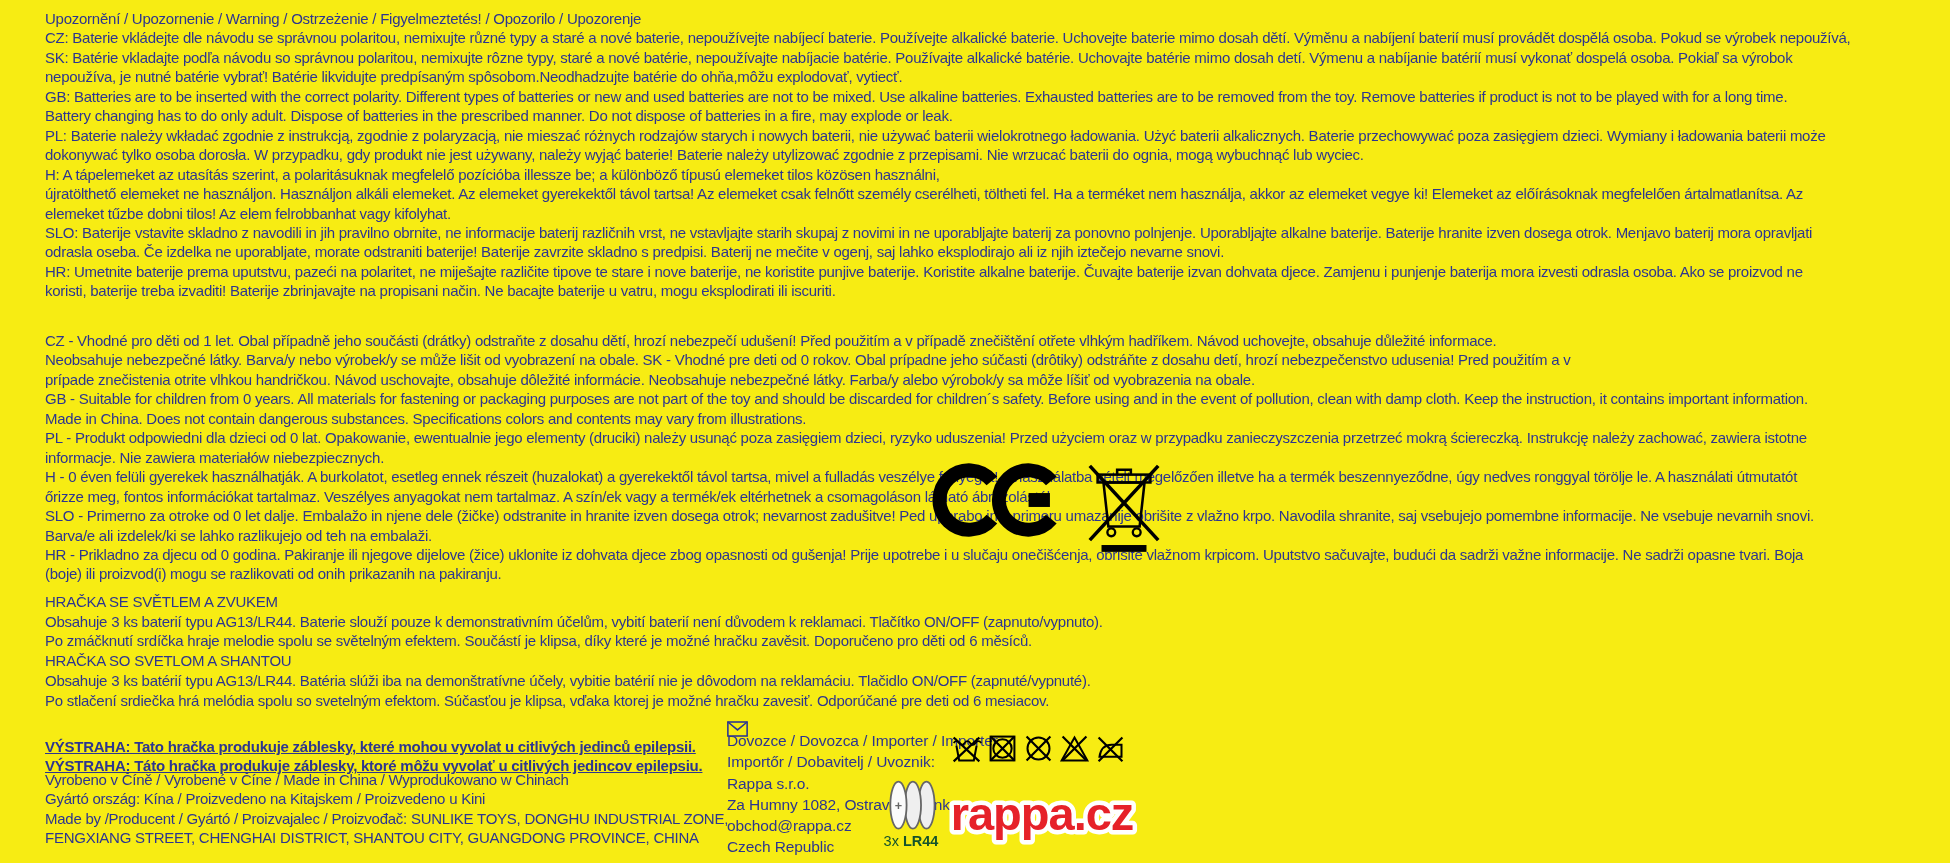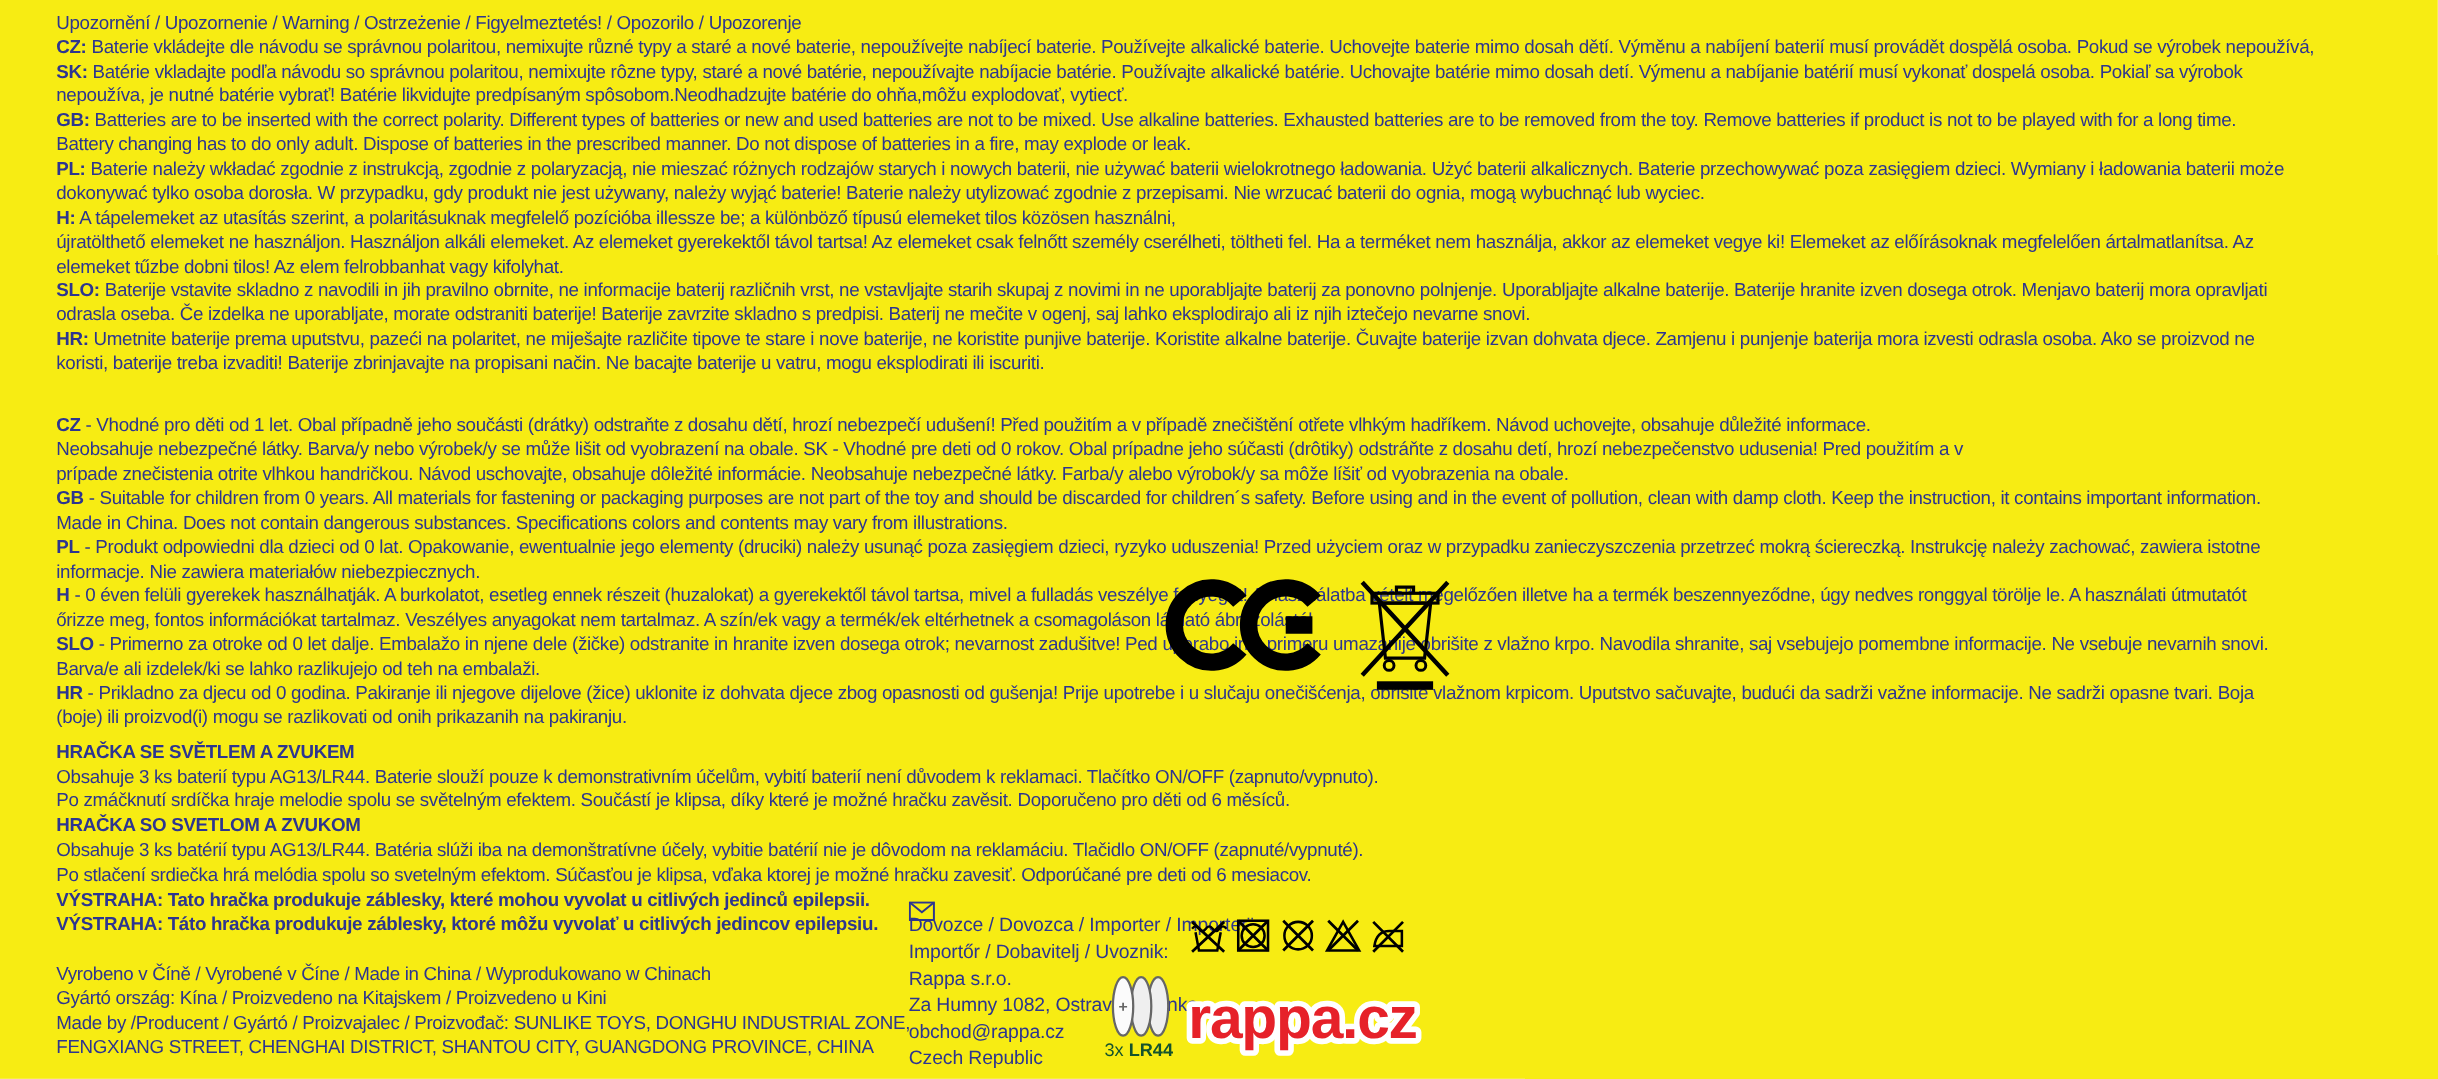--- a/index.html
+++ b/index.html
@@ -1,20 +1,20 @@
 <!DOCTYPE html>
 <html><head>
 <meta charset="utf-8">
 <style>
   html,body{margin:0;padding:0;}
   .page{position:relative;width:1950px;height:863px;background:#f7ec13;overflow:hidden;
         font-family:"Liberation Sans",sans-serif;color:#2d3590;}
   .blk{position:absolute;left:45px;right:10px;}
   .ln{white-space:nowrap;font-size:15px;line-height:19.45px;letter-spacing:-0.25px;}
-  .b{font-weight:bold;text-align:center;}
+  .b{font-weight:normal;text-align:center;}
   .toy .ln{line-height:19.7px;}
   .boldln{font-weight:bold;}
   .imp .ln{font-size:15.5px;line-height:21.3px;letter-spacing:-0.1px;}
   .batlabel{position:absolute;left:872px;top:833px;width:78px;text-align:center;
             font-size:14.5px;color:#14532d;letter-spacing:0;}
   .batlabel .type{font-weight:bold;}
   .abs{position:absolute;}
   svg{display:block;}
 </style>
 </head>
@@ -53,26 +53,26 @@
     <div class="ln"><span class="b">SLO</span><span> - Primerno za otroke od 0 let dalje. Embalažo in njene dele (žičke) odstranite in hranite izven dosega otrok; nevarnost zadušitve! Ped uporabo in v primeru umazanije obrišite z vlažno krpo. Navodila shranite, saj vsebujejo pomembne informacije.  Ne vsebuje nevarnih snovi.</span></div>
     <div class="ln"><span class="b"></span><span>Barva/e ali izdelek/ki se lahko razlikujejo od teh na embalaži.</span></div>
     <div class="ln"><span class="b">HR</span><span> - Prikladno za djecu od 0 godina. Pakiranje ili njegove dijelove (žice) uklonite iz dohvata djece zbog opasnosti od gušenja! Prije upotrebe i u slučaju onečišćenja, obrišite vlažnom krpicom. Uputstvo sačuvajte, budući da sadrži važne informacije. Ne sadrži opasne tvari. Boja</span></div>
     <div class="ln"><span class="b"></span><span>(boje) ili proizvod(i) mogu se razlikovati od onih prikazanih na pakiranju.</span></div>
   </div>
 
   <div class="blk toy" style="top:592px;">
     <div class="ln"><span class="b">HRAČKA SE SVĚTLEM A ZVUKEM</span><span></span></div>
     <div class="ln"><span class="b"></span><span>Obsahuje 3 ks baterií typu AG13/LR44. Baterie slouží pouze k demonstrativním účelům, vybití baterií není důvodem k reklamaci. Tlačítko ON/OFF (zapnuto/vypnuto).</span></div>
     <div class="ln"><span class="b"></span><span>Po zmáčknutí srdíčka hraje melodie spolu se světelným efektem. Součástí je klipsa, díky které je možné hračku zavěsit. Doporučeno pro děti od 6 měsíců.</span></div>
-    <div class="ln"><span class="b">HRAČKA SO SVETLOM A ZVUKOM</span><span></span></div>
+    <div class="ln"><span class="b">HRAČKA SO SVETLOM A SHANTOU</span><span></span></div>
     <div class="ln"><span class="b"></span><span>Obsahuje 3 ks batérií typu AG13/LR44. Batéria slúži iba na demonštratívne účely, vybitie batérií nie je dôvodom na reklamáciu. Tlačidlo ON/OFF (zapnuté/vypnuté).</span></div>
     <div class="ln"><span class="b"></span><span>Po stlačení srdiečka hrá melódia spolu so svetelným efektom. Súčasťou je klipsa, vďaka ktorej je možné hračku zavesiť. Odporúčané pre deti od 6 mesiacov.</span></div>
   </div>
 
-  <div class="blk" style="top:711px;">
+  <div class="blk" style="top:737px;text-decoration:underline;">
     <div class="ln boldln"><span>VÝSTRAHA: Tato hračka produkuje záblesky, které mohou vyvolat u citlivých jedinců epilepsii.</span></div>
     <div class="ln boldln"><span>VÝSTRAHA: Táto hračka produkuje záblesky, ktoré môžu vyvolať u citlivých jedincov epilepsiu.</span></div>
   </div>
 
   <div class="blk" style="top:770px;">
     <div class="ln"><span>Vyrobeno v Číně / Vyrobené v Číne / Made in China / Wyprodukowano w Chinach</span></div>
     <div class="ln"><span>Gyártó ország: Kína / Proizvedeno na Kitajskem / Proizvedeno u Kini</span></div>
     <div class="ln"><span>Made by /Producent / Gyártó / Proizvajalec / Proizvođač: SUNLIKE TOYS, DONGHU INDUSTRIAL ZONE,</span></div>
     <div class="ln"><span>FENGXIANG STREET, CHENGHAI DISTRICT, SHANTOU CITY, GUANGDONG PROVINCE, CHINA</span></div>
   </div>

